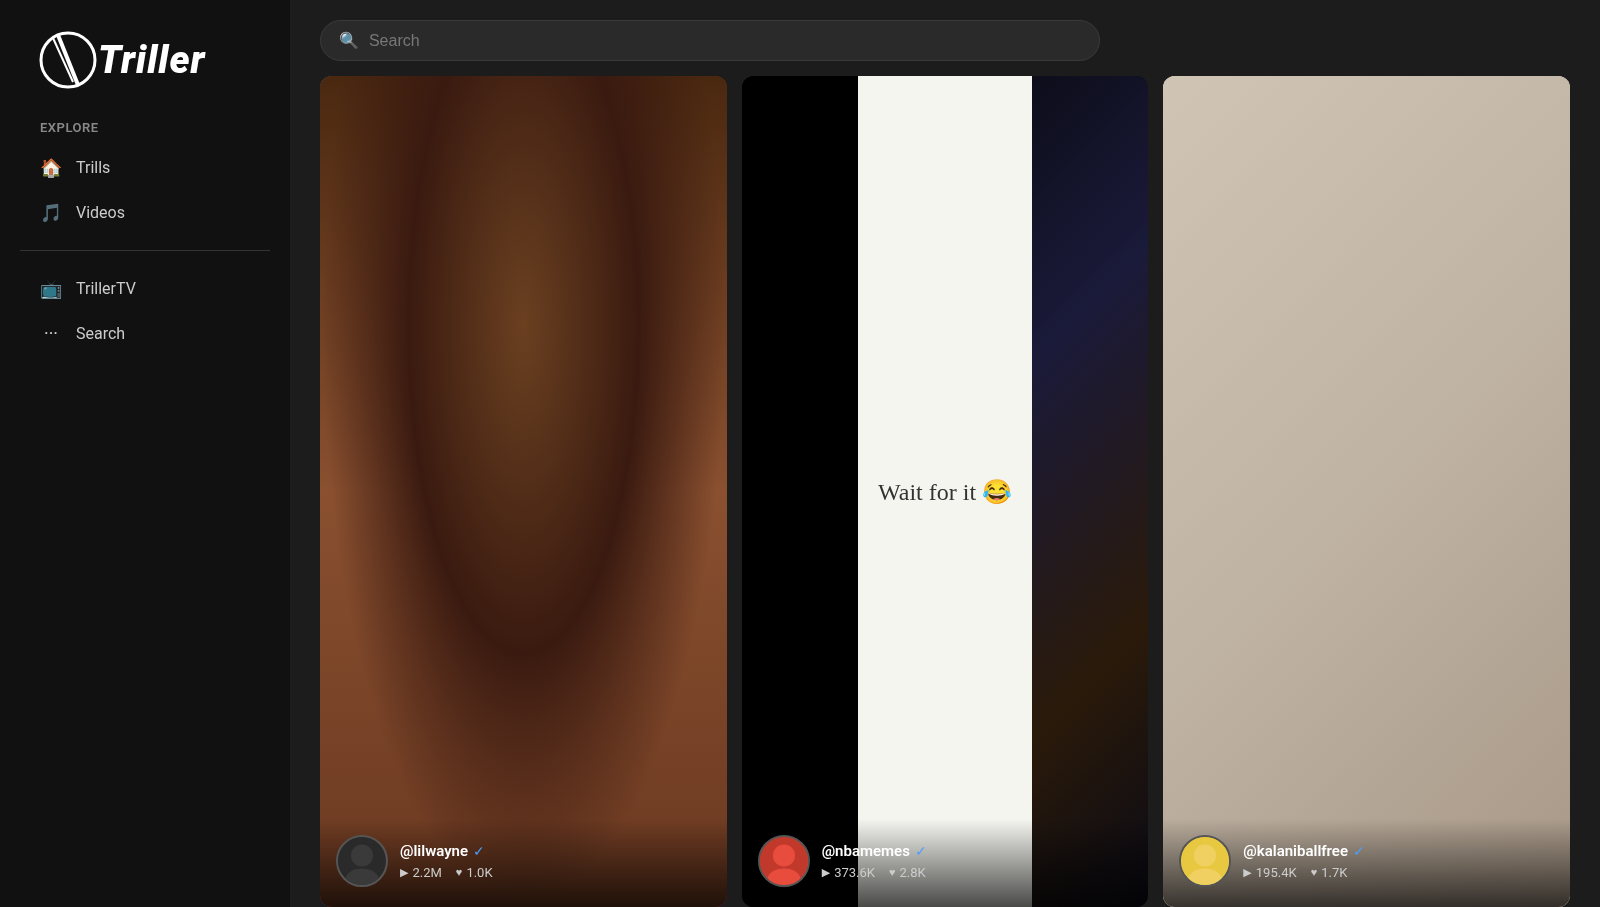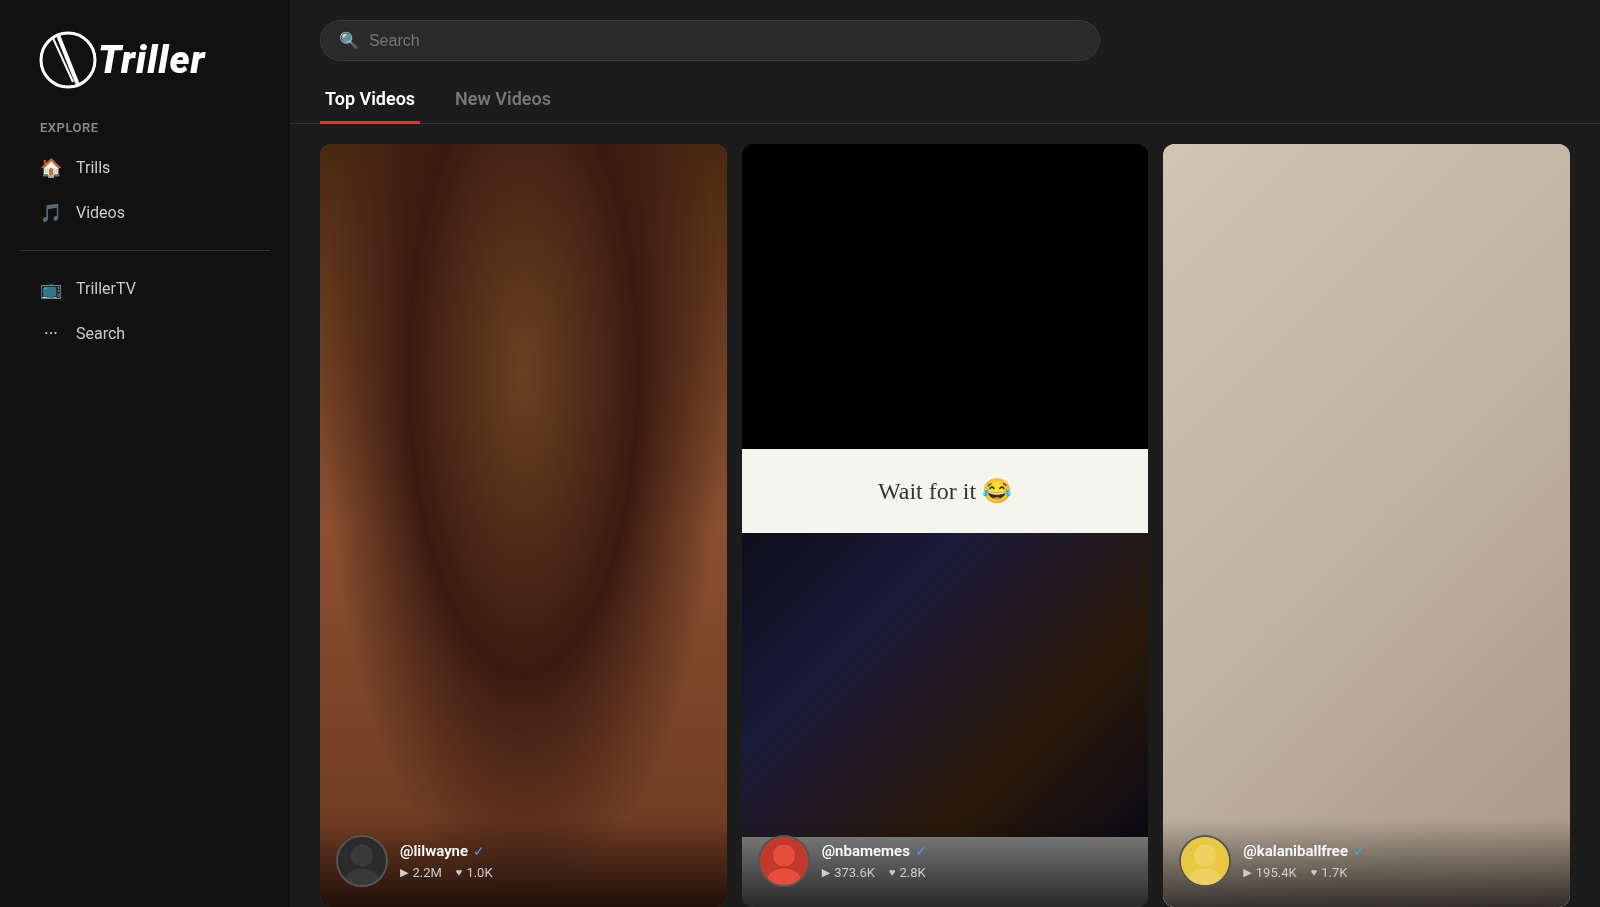--- a/index.html
+++ b/index.html
@@ -162,21 +162,21 @@
       background: 
         radial-gradient(ellipse at 50% 30%, #6a4020 0%, #3a1a10 40%, transparent 70%),
         linear-gradient(180deg, #4a2810 0%, #8a5030 50%, #6a3820 100%);
     }
 
     
     .card-2-bg {
       width: 100%;
       height: 100%;
       display: flex;
-      flex-direction: column;
+      flex-direction: row;
       background: #000;
     }
 
     .card-2-top {
       flex: 1;
       background: #000;
     }
 
     .card-2-middle {
       background: #f5f5f0;
@@ -368,28 +368,20 @@
 
 <main class="main">
 
   <div class="search-bar-wrapper">
     <div class="search-bar">
       <span class="search-icon">🔍</span>
       <input class="search-input" type="text" placeholder="Search" style="">
     </div>
   </div>
 
-  <div class="tabs">
-    <div class="tab active">
-      <span>Top Videos</span>
-    </div>
-    <div class="tab">
-      <span>New Videos</span>
-    </div>
-  </div>
 
   <div class="video-grid">
 
     <div class="video-card">
       <div class="card-1-bg">
         <div class="card-1-figure"></div>
         
         <svg width="100%" height="100%" viewBox="0 0 370 620" preserveAspectRatio="xMidYMid slice">
 
           <defs>

